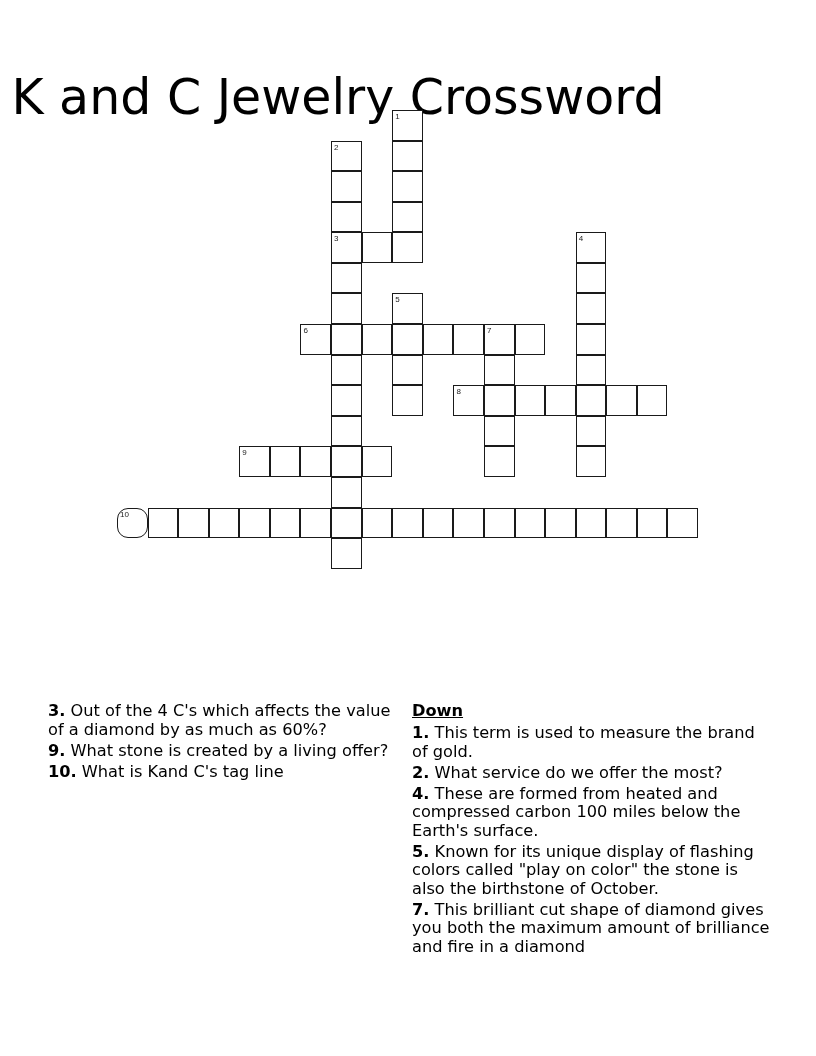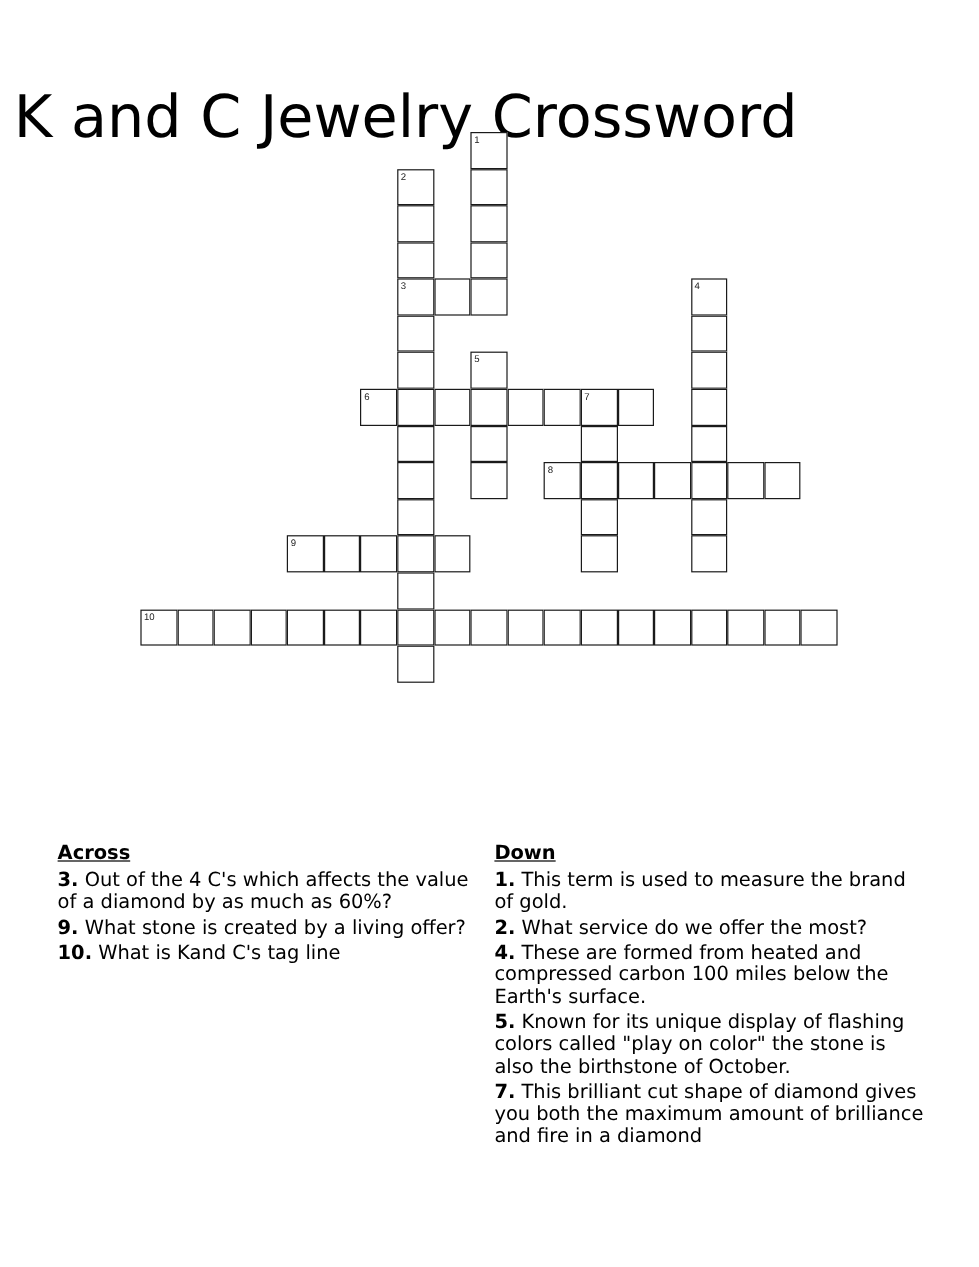--- a/index.html
+++ b/index.html
@@ -83,21 +83,21 @@
     <div class="cell" style="left: 397.54px; top: 275.22px;"></div>
     <div class="cell" style="left: 428.12px; top: 275.22px;"></div>
     <div class="cell" style="left: 489.28px; top: 275.22px;"></div>
     <div class="cell" style="left: 519.86px; top: 275.22px;"></div>
     <div class="cell" style="left: 122.32px; top: 336.38px;">
       <span class="num">9</span>
     </div>
     <div class="cell" style="left: 152.9px; top: 336.38px;"></div>
     <div class="cell" style="left: 183.48px; top: 336.38px;"></div>
     <div class="cell" style="left: 244.64px; top: 336.38px;"></div>
-    <div class="cell" style="left: 0px; top: 397.54px;">
+    <div class="cell" style="left: 0px; top: 397.54px; border-radius: 11px;">
       <span class="num">10</span>
     </div>
     <div class="cell" style="left: 30.58px; top: 397.54px;"></div>
     <div class="cell" style="left: 61.16px; top: 397.54px;"></div>
     <div class="cell" style="left: 91.74px; top: 397.54px;"></div>
     <div class="cell" style="left: 122.32px; top: 397.54px;"></div>
     <div class="cell" style="left: 152.9px; top: 397.54px;"></div>
     <div class="cell" style="left: 183.48px; top: 397.54px;"></div>
     <div class="cell" style="left: 244.64px; top: 397.54px;"></div>
     <div class="cell" style="left: 275.22px; top: 397.54px;"></div>
@@ -106,21 +106,20 @@
     <div class="cell" style="left: 366.96px; top: 397.54px;"></div>
     <div class="cell" style="left: 397.54px; top: 397.54px;"></div>
     <div class="cell" style="left: 428.12px; top: 397.54px;"></div>
     <div class="cell" style="left: 458.7px; top: 397.54px;"></div>
     <div class="cell" style="left: 489.28px; top: 397.54px;"></div>
     <div class="cell" style="left: 519.86px; top: 397.54px;"></div>
     <div class="cell" style="left: 550.44px; top: 397.54px;"></div>
   </div>
 
 <div class="clues across">
-  <h3>Across</h3>
   <div class="clue"><b>3.</b><span> Out of the 4 C's which affects the value of a diamond by as much as 60%?</span></div>
   <div class="clue"><b>9.</b><span> What stone is created by a living offer?</span></div>
   <div class="clue"><b>10.</b><span> What is Kand C's tag line</span></div>
 </div>
 
 <div class="clues down">
   <h3>Down</h3>
   <div class="clue"><b>1.</b><span> This term is used to measure the brand of gold.</span></div>
   <div class="clue"><b>2.</b><span> What service do we offer the most?</span></div>
   <div class="clue"><b>4.</b><span> These are formed from heated and compressed carbon 100 miles below the Earth's surface.</span></div>

